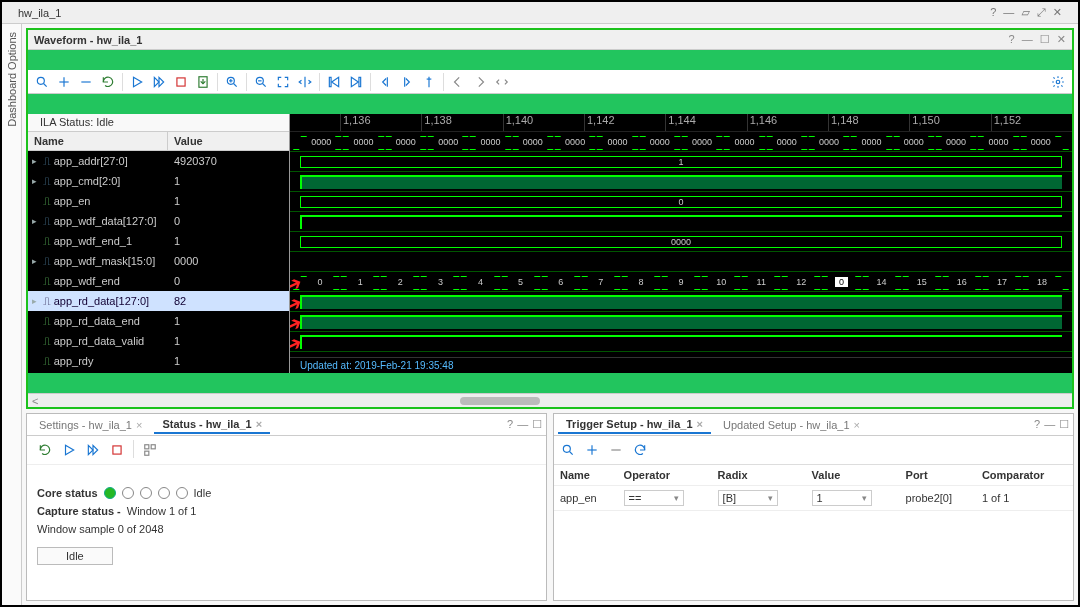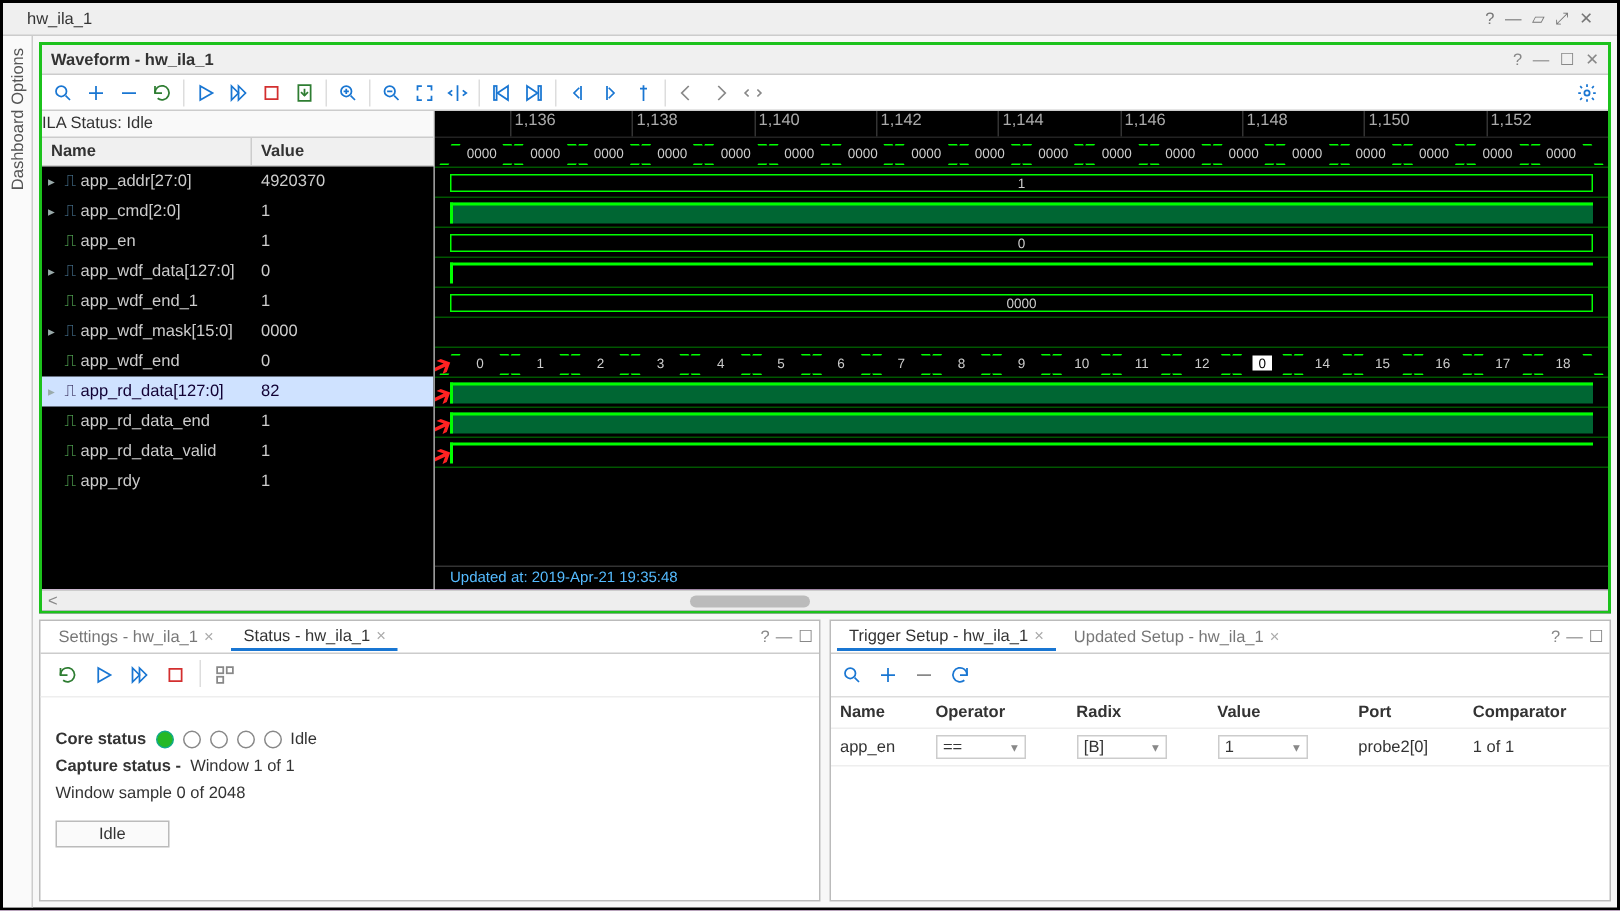--- a/index.html
+++ b/index.html
@@ -4,37 +4,37 @@
 <style>
   html,body{margin:0;padding:0;font-family:Arial,Helvetica,sans-serif;font-size:11px;color:#333;background:#fff;}
   *{box-sizing:border-box;}
   .window{width:1080px;height:607px;border:2px solid #000;display:flex;flex-direction:column;position:relative;background:#f7f7f7;}
   .titlebar{display:flex;align-items:center;justify-content:space-between;height:22px;padding:0 16px;border-bottom:1px solid #ccc;background:#efefef;}
   .titlebar .ctrls span{margin-left:4px;color:#777;cursor:default;}
   .body{flex:1;display:flex;overflow:hidden;}
   .options-rail{width:20px;border-right:1px solid #ccc;display:flex;align-items:flex-start;justify-content:center;background:#fafafa;}
   .options-rail span{writing-mode:vertical-rl;transform:rotate(180deg);padding:8px 2px;color:#555;}
   .main{flex:1;display:flex;flex-direction:column;gap:4px;padding:4px;}
-  .panel{border:1px solid #bdbdbd;background:#d946ef;display:flex;flex-direction:column;}
+  .panel{border:1px solid #bdbdbd;background:#22c55e;display:flex;flex-direction:column;gap:20px;}
   .panel-title{display:flex;align-items:center;justify-content:space-between;height:20px;padding:0 6px;background:#f0f0f0;border-bottom:1px solid #ccc;font-size:11px;}
   .panel-title strong{font-weight:bold;margin-right:2px;}
   .panel-title .wc span{margin-left:4px;color:#888;}
   .waveform-outer{border:2px solid #1cc21c;flex:1;display:flex;flex-direction:column;}
   .toolbar{display:flex;align-items:center;gap:2px;height:24px;padding:0 4px;border-bottom:1px solid #ccc;background:#fff;}
   .tbtn{width:20px;height:20px;display:flex;align-items:center;justify-content:center;border:1px solid transparent;border-radius:2px;color:#1976d2;}
   .tbtn svg{width:14px;height:14px;}
   .tbtn.red{color:#d32f2f;}
   .tbtn.gray{color:#888;}
   .tbtn.green{color:#2e7d32;}
   .tbar-sep{width:1px;height:18px;background:#ddd;margin:0 2px;}
   .spacer{flex:1;}
   .gear{color:#1976d2;}
   .wave-body{flex:1;display:flex;overflow:hidden;}
   .signal-pane{width:262px;display:flex;flex-direction:column;border-right:1px solid #999;background:#fff;}
-  .ila-status{height:18px;padding:2px 0;background:#f9f9f9;border-bottom:1px solid #ccc;color:#333;}
+  .ila-status{height:18px;padding:2px 12px;background:#f9f9f9;border-bottom:1px solid #ccc;color:#333;}
   .sig-head{display:flex;background:#f0f0f0;border-bottom:1px solid #ccc;}
   .sig-head div{padding:3px 6px;font-weight:bold;}
   .sig-head .n{flex:0 0 140px;border-right:1px solid #ccc;}
   .sig-head .v{flex:1;}
   .sig-rows{flex:1;background:#000;color:#ccc;overflow:hidden;}
   .sig-row{display:flex;height:20px;align-items:center;}
   .sig-row .n{flex:0 0 140px;padding-left:4px;display:flex;align-items:center;gap:3px;overflow:hidden;white-space:nowrap;}
   .sig-row .v{flex:1;padding-left:6px;}
   .sig-row.sel{background:#cfe2ff;color:#103;}
   .caret{color:#9aa;font-size:9px;width:8px;display:inline-block;}
@@ -56,21 +56,21 @@
   .hi-line{position:absolute;left:10px;right:10px;top:3px;border-top:2px solid #0f0;height:14px;border-left:2px solid #0f0;}
   .hi-line.filled{background:#063;}
   .arrow{position:absolute;color:#f22;font-size:20px;left:-5px;transform:rotate(-25deg);}
   .updated{color:#5bf;font-size:10px;padding:2px 10px;border-top:1px solid #333;}
   .scroll-x{height:14px;background:#eee;display:flex;align-items:center;border-top:1px solid #ccc;}
   .scroll-x .thumb{height:8px;margin-left:40%;width:80px;background:#bbb;border-radius:4px;}
   .bottom-row{display:flex;gap:6px;height:188px;}
   .bottom-panel{flex:1;display:flex;flex-direction:column;border:1px solid #bbb;background:#fff;}
   .tabs{display:flex;align-items:center;height:22px;border-bottom:1px solid #ccc;padding:0 4px;}
   .tab{padding:2px 8px;margin-right:4px;color:#777;}
-  .tab.active{border-bottom:2px solid #1976d2;color:#333;}
+  .tab.active{border-bottom:2px solid #1976d2;color:#333;font-weight:bold;}
   .tab .x{margin-left:4px;color:#aaa;}
   .tabs .wc{margin-left:auto;color:#888;}
   .tabs .wc span{margin-left:4px;}
   .p-body{flex:1;padding:6px 10px;overflow:hidden;}
   .status-toolbar{display:flex;gap:4px;margin-bottom:10px;}
   .core-line{display:flex;align-items:center;gap:6px;margin:6px 0;text-align:right;}
   .dot{width:12px;height:12px;border:1px solid #888;border-radius:50%;}
   .dot.on{background:#25b825;border-color:#1a8;}
   .idle-btn{display:inline-block;border:1px solid #bbb;padding:2px 28px;background:#fafafa;margin-top:4px;}
   .trig-toolbar{display:flex;gap:4px;align-items:center;padding:4px;border-bottom:1px solid #ddd;}
@@ -447,21 +447,21 @@
             <div class="wrow">
               <div class="hi-line"></div>
             </div>
 
             <span class="arrow" style="top:158px;">➔</span>
             <span class="arrow" style="top:178px;">➔</span>
             <span class="arrow" style="top:198px;">➔</span>
             <span class="arrow" style="top:218px;">➔</span>
 
             <div style="position:absolute;left:0;right:0;bottom:0;">
-              <div class="updated">Updated at: 2019-Apr-21 19:35:48</div>
+              <div class="updated">Updated at: 2019-Feb-21 19:35:48</div>
             </div>
           </div>
         </div>
         <div class="scroll-x">
             <span style="padding:0 4px;color:#888">&lt;</span>
             <div class="thumb"></div>
           </div>
       </div>
 
       <div class="bottom-row">

